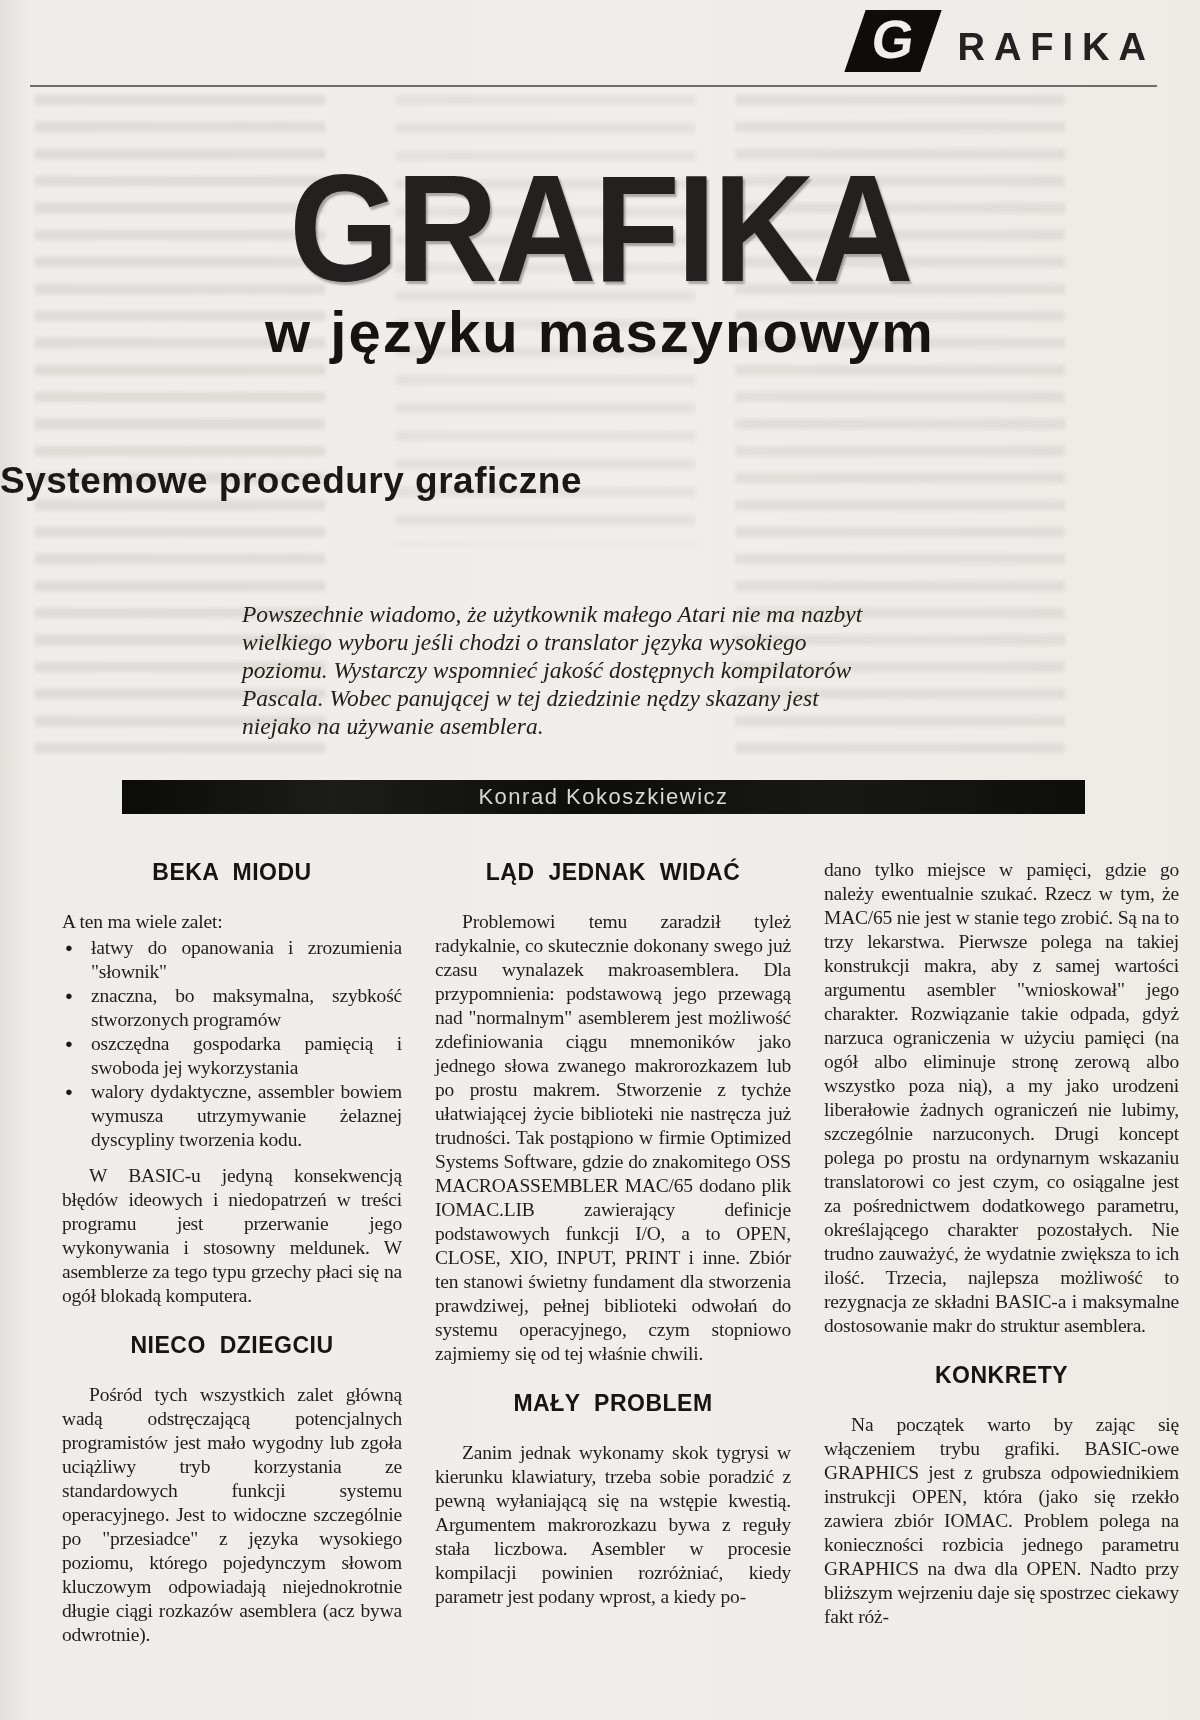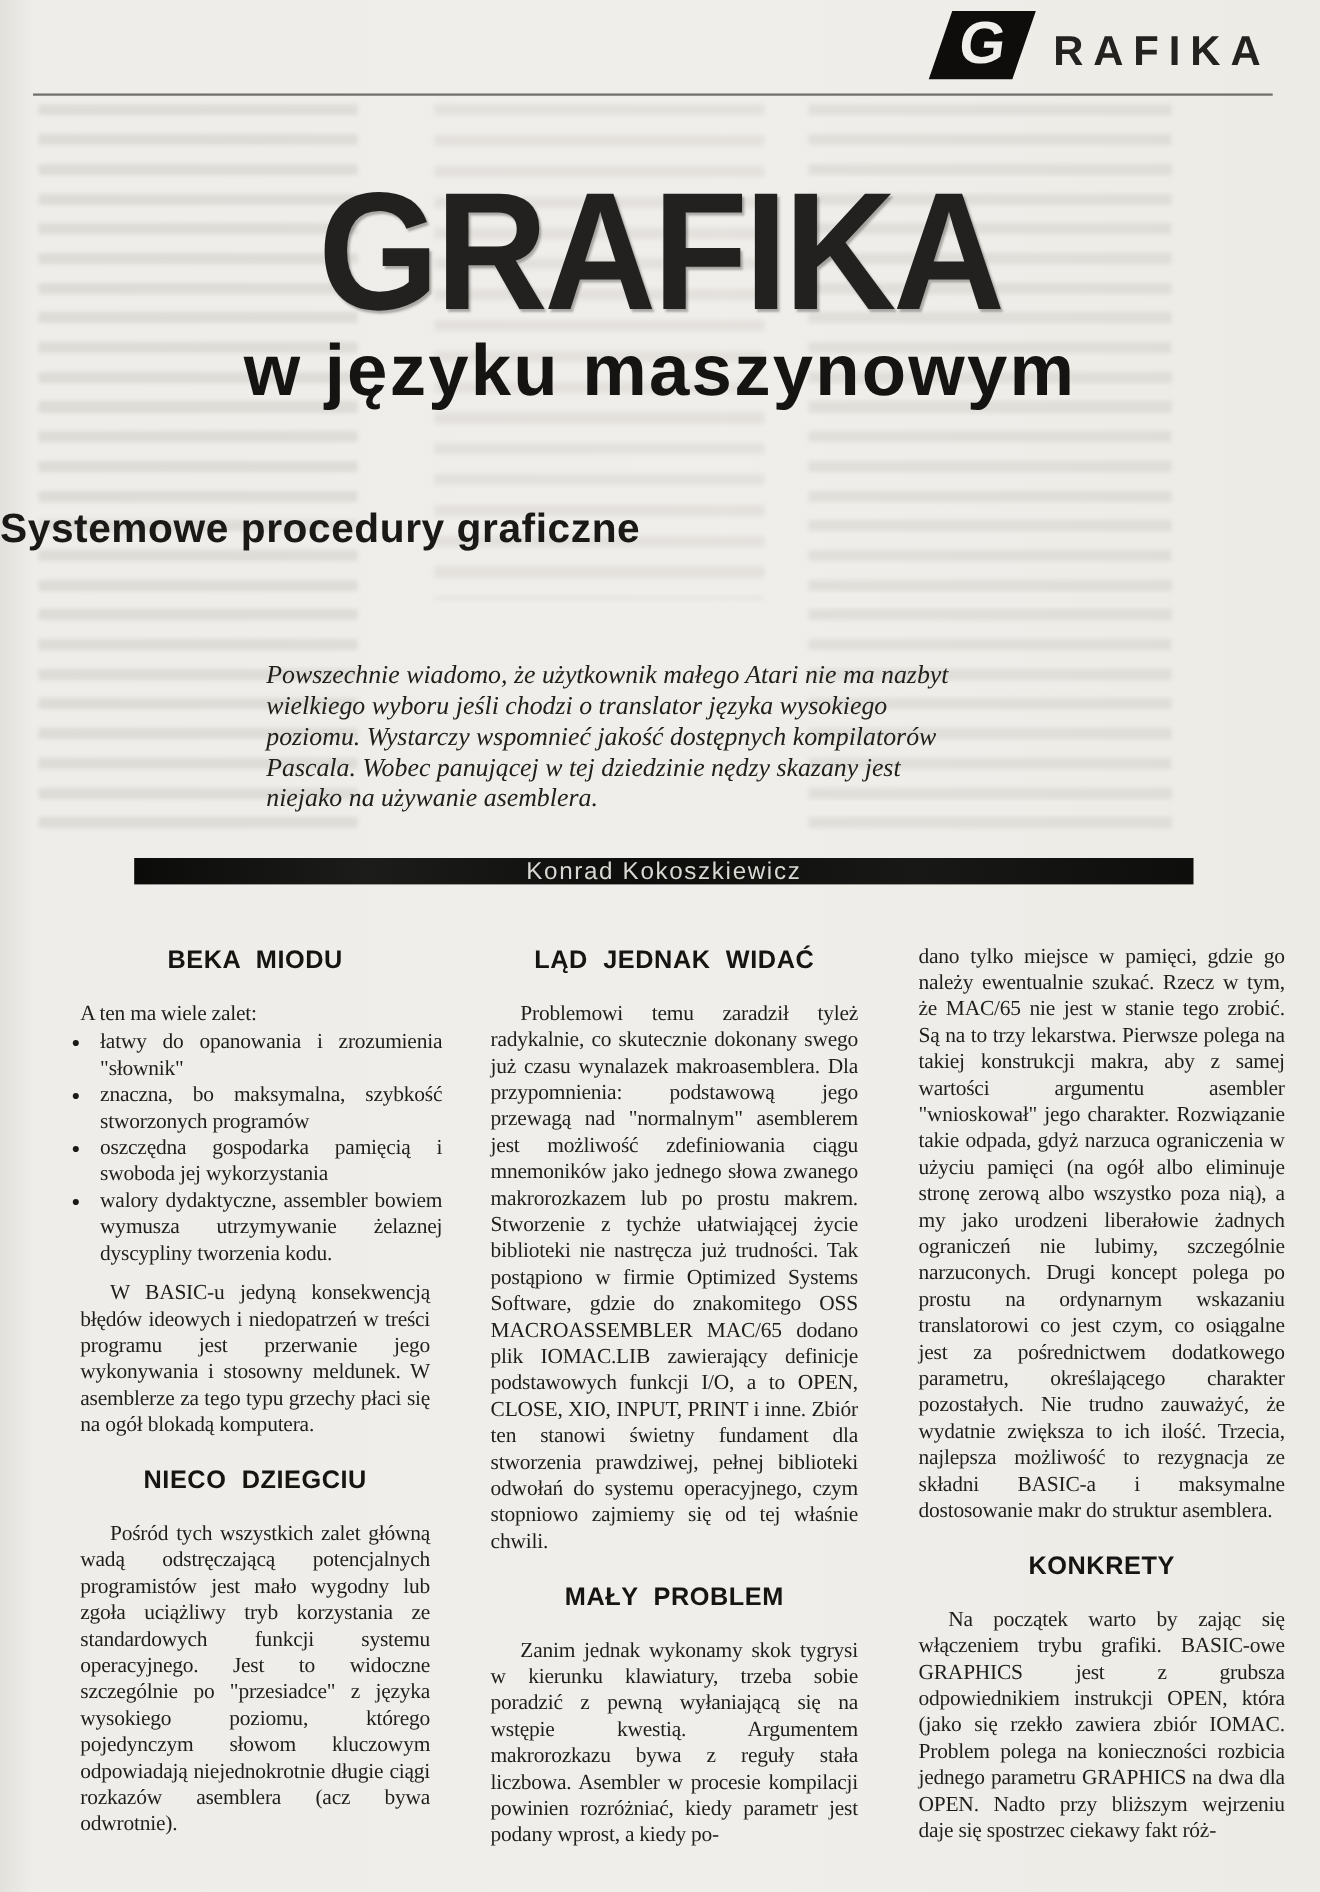--- a/index.html
+++ b/index.html
@@ -47,59 +47,59 @@
     font-family:"Liberation Sans",sans-serif;font-weight:700;
     font-size:141px;line-height:1;letter-spacing:-3px;
     color:#232120;
     transform:scaleY(1.08);transform-origin:top center;
     text-shadow:2px 3px 2px rgba(40,38,35,.35);
   }
   .subtitle{
     position:absolute;top:303px;left:0;width:100%;margin:0;
     text-align:center;
     font-family:"Liberation Sans",sans-serif;font-weight:700;
-    font-size:66px;line-height:1;letter-spacing:2px;color:#161412;
+    font-size:58px;line-height:1;letter-spacing:2px;color:#161412;
   }
   .kicker{
     position:absolute;top:462px;left:0;width:100%;margin:0;
     font-family:"Liberation Sans",sans-serif;font-weight:700;
     font-size:37px;line-height:1;letter-spacing:.5px;color:#1b1917;
   }
 
   
   .lead{
     position:absolute;top:600px;left:242px;width:690px;margin:0;
     font-style:italic;font-size:23.5px;line-height:28px;
     white-space:pre-line;color:#232019;
   }
 
   
   .author-bar{
-    position:absolute;top:780px;left:122px;width:963px;height:24px;
+    position:absolute;top:780px;left:122px;width:963px;height:34px;
     background:linear-gradient(90deg,#0b0b0a 0%,#1c1c1a 22%,#0d0d0c 48%,#181816 74%,#0e0e0d 100%);
     display:flex;align-items:center;justify-content:center;
   }
   .author-bar span{
     font-family:"Liberation Sans",sans-serif;font-weight:400;
     font-size:22px;letter-spacing:1.5px;color:#d9d8d3;
   }
 
   
   .columns{
     position:absolute;top:858px;left:62px;width:1101px;
     display:grid;grid-template-columns:340px 356px 355px;column-gap:33px;
   }
   .col{font-size:19.5px;line-height:24px;letter-spacing:-.2px;}
   .col h4{
     font-family:"Liberation Sans",sans-serif;font-weight:700;
     font-size:23px;line-height:1;letter-spacing:.5px;word-spacing:7px;
     text-align:center;color:#171513;margin:26px 0 26px;
   }
   .col h4.first{margin-top:3px;}
-  .col p{margin:0 11px 12px;text-align:justify;hyphens:auto;}
+  .col p{margin:0 0 12px;text-align:justify;hyphens:auto;}
   .col p.indent{text-indent:27px;}
   .col p.tight{margin-bottom:2px;}
   .bullets{margin:0 0 12px;}
   .bullet-row{display:flex;margin:0;}
   .bullet-glyph{
     flex:0 0 26px;font-size:13px;line-height:24px;padding-left:3px;
     color:#1c1a18;
   }
   .bullet-text{flex:1;text-align:justify;hyphens:auto;}
 

